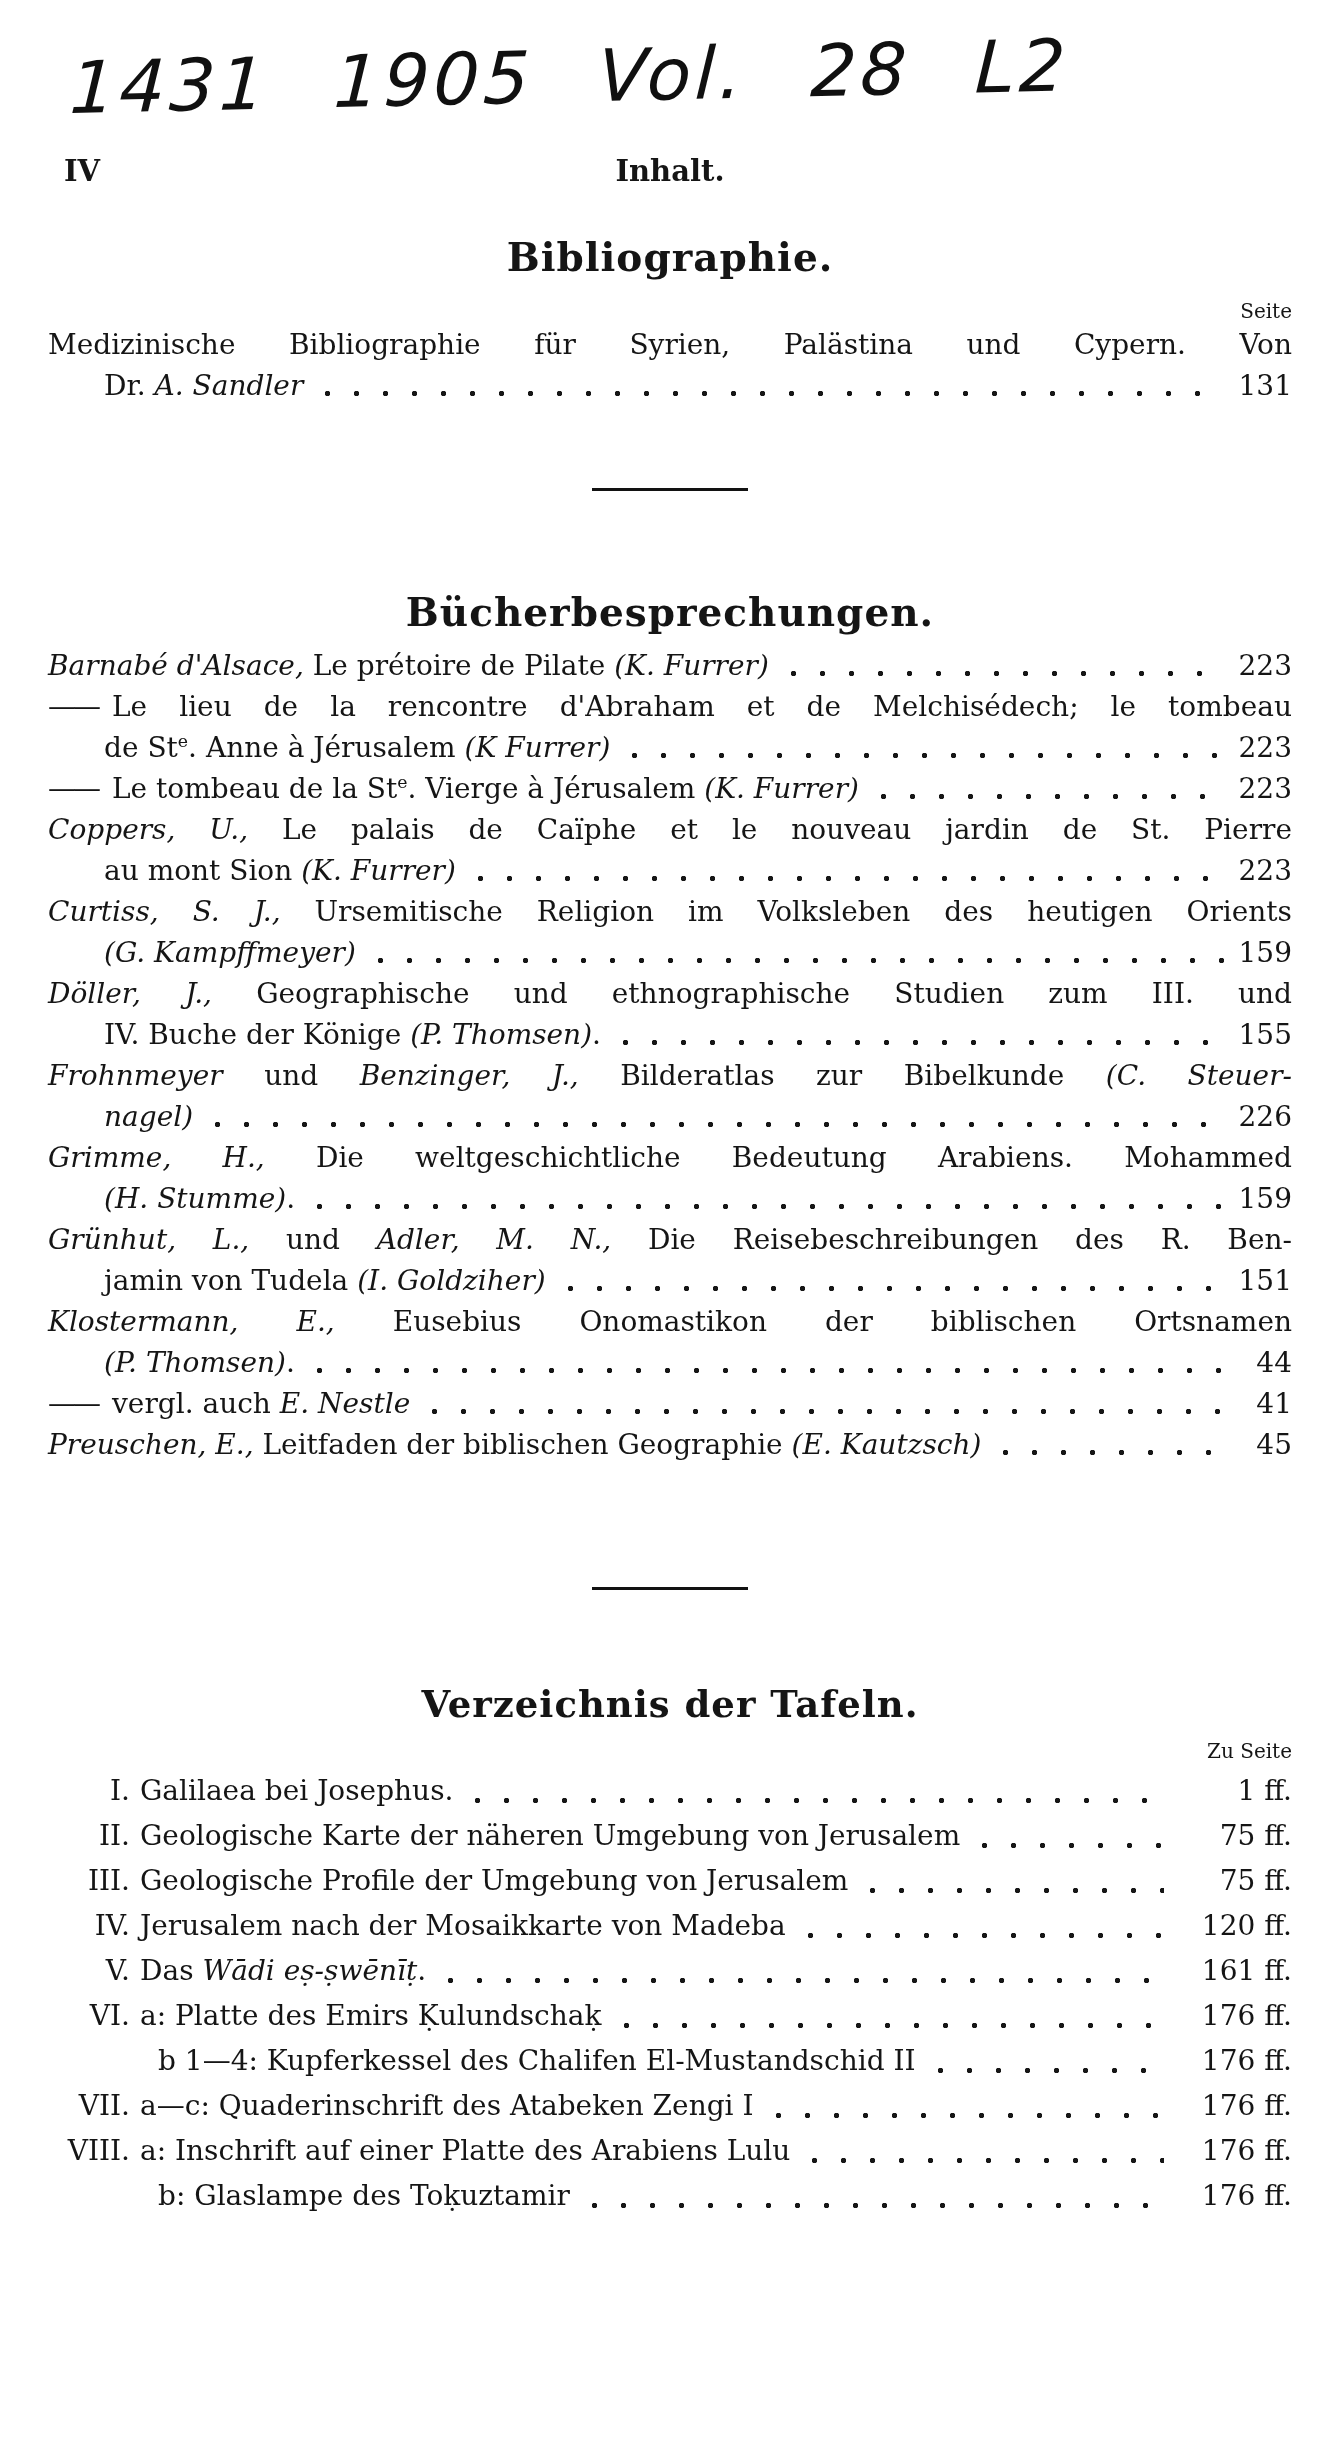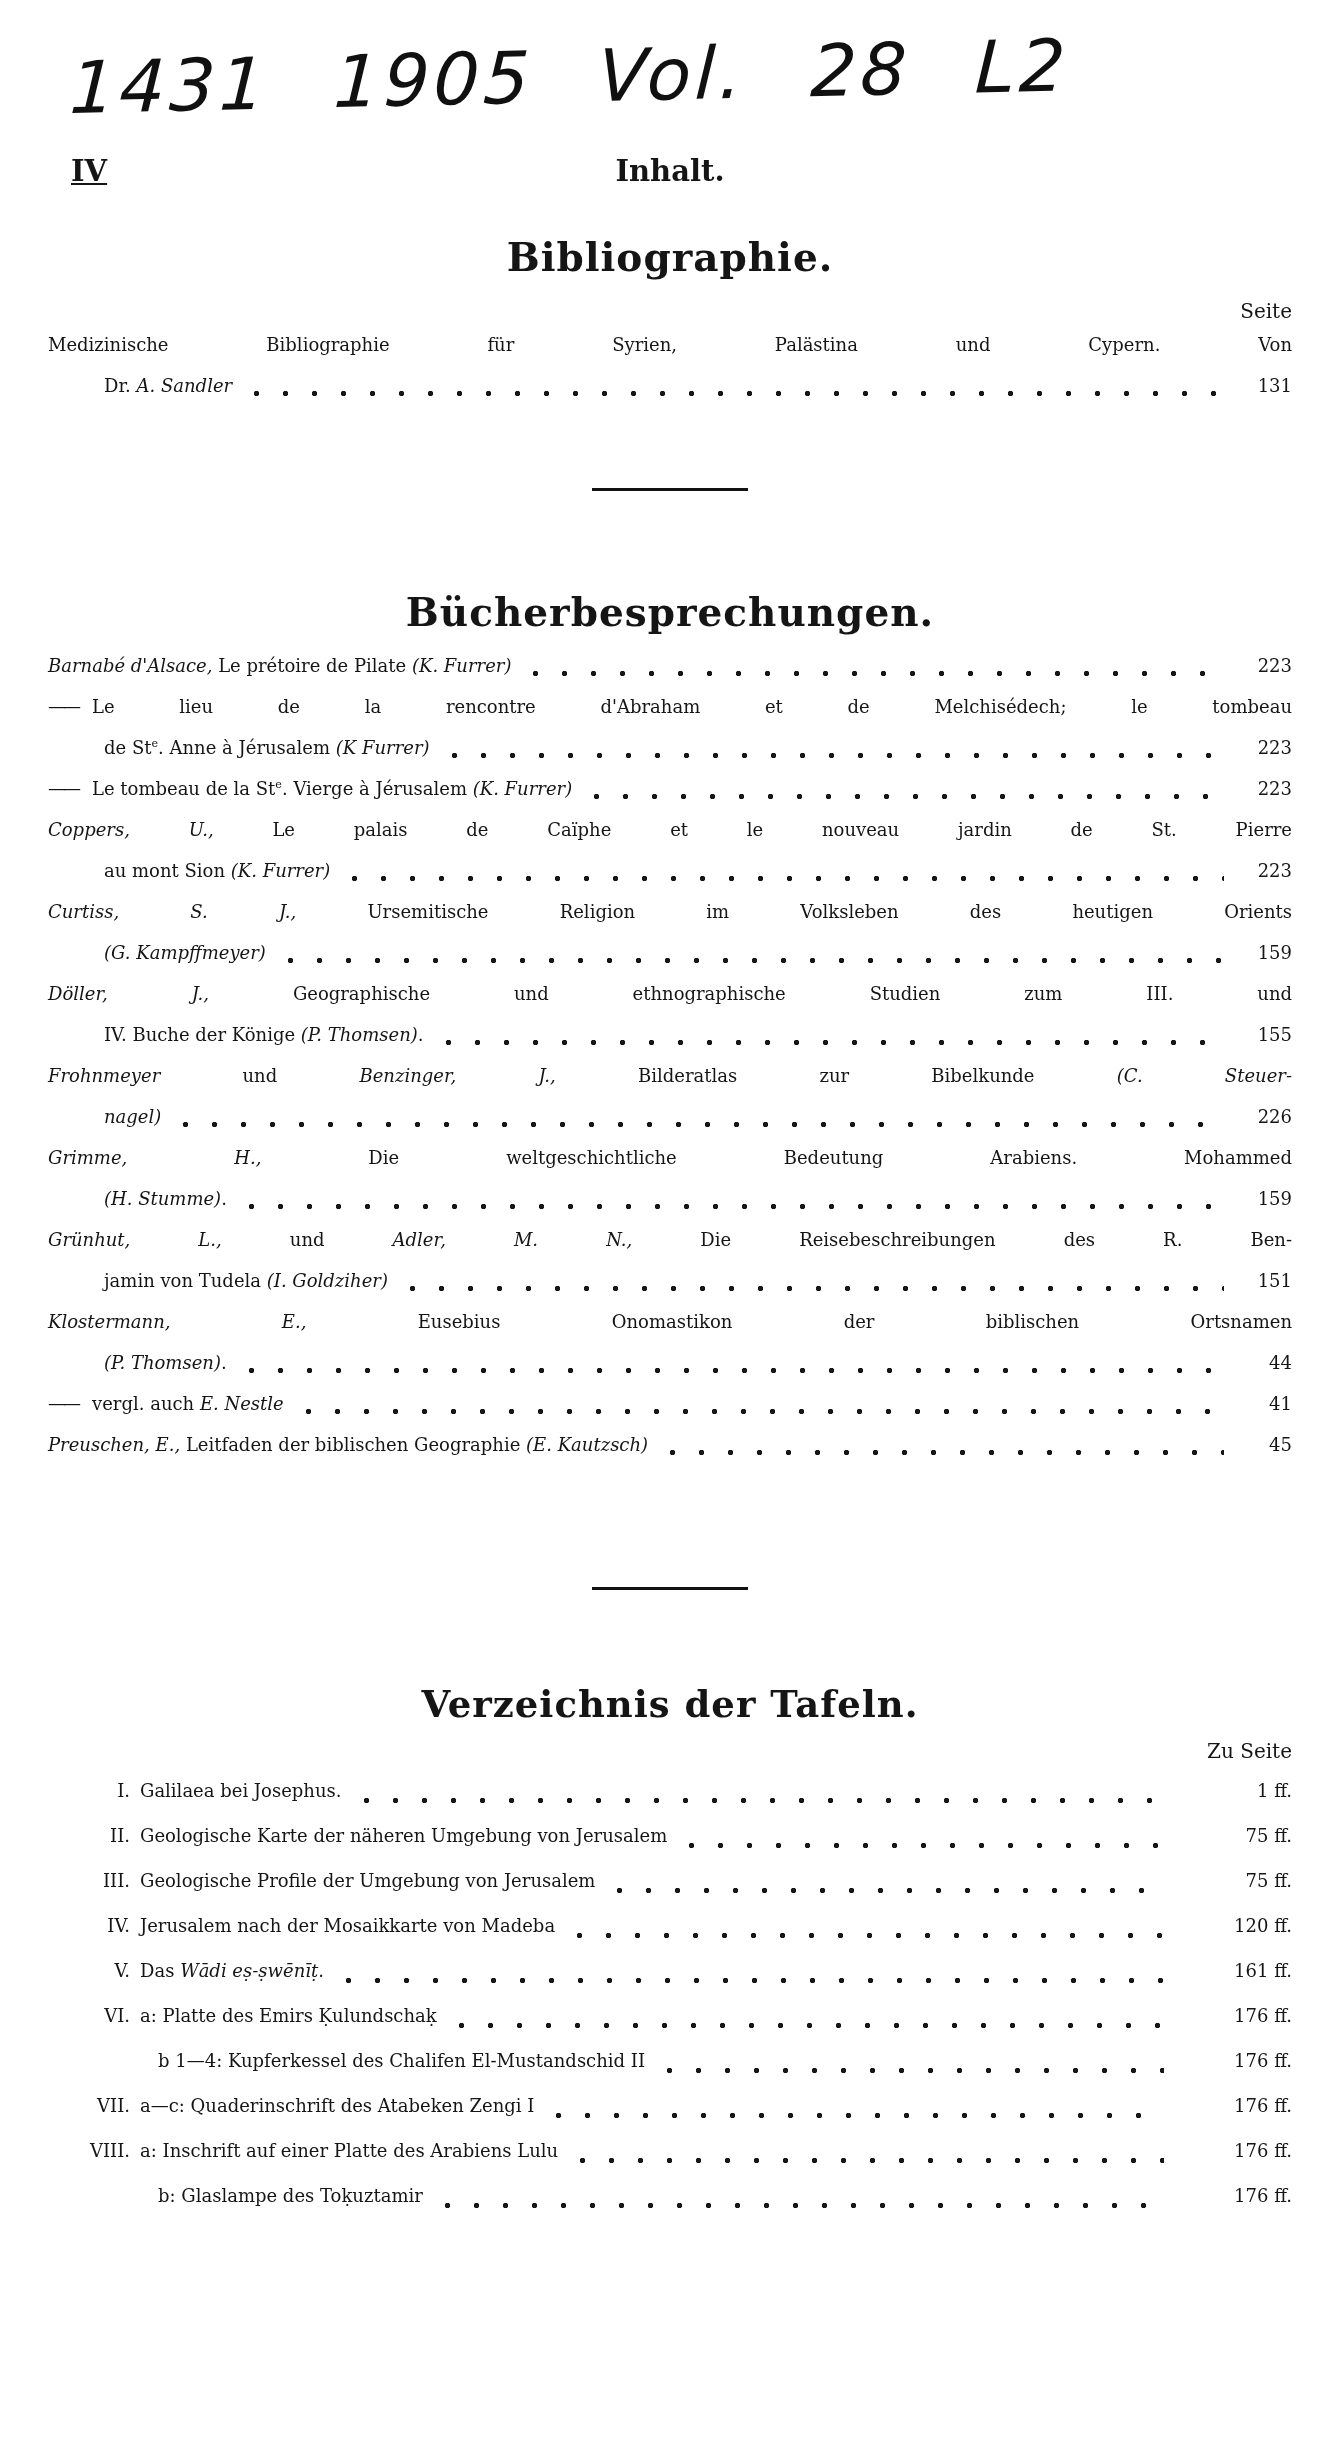--- a/index.html
+++ b/index.html
@@ -36,21 +36,21 @@
   }
 
   
   .header-row {
     position: relative;
     margin-top: 24px;
     height: 40px;
     font-weight: bold;
     font-size: 29px;
   }
-  .header-row .pageno { position: absolute; left: 23px; top: 0; text-decoration: underline; }
+  .header-row .pageno { position: absolute; left: 16px; top: 0; }
   .header-row .running { display: block; text-align: center; }
 
   .section-heading {
     text-align: center;
     font-weight: bold;
     font-size: 39px;
     letter-spacing: 1px;
     margin: 10px;
   }
   .h-biblio   { margin-top: 40px; }
@@ -68,21 +68,21 @@
   .rule {
     width: 156px;
     border: none;
     border-top: 3px solid #121212;
     margin: 0 auto;
   }
   .rule-1 { margin-top: 82px; }
   .rule-2 { margin-top: 122px; }
 
   
-  .toc { font-size: 18px; }
+  .toc { font-size: 28px; }
   .toc-biblio  { margin-top: 2px; }
   .toc-buecher { }
   .toc-tafeln  { margin-top: 6px; }
   .toc-buecher .row, .toc-biblio .row { line-height: 41px; }
   .toc-tafeln .row { line-height: 45px; }
 
   .row { display: flex; align-items: baseline; }
   .row .text { white-space: nowrap; }
   .row.full .text {
     flex: 1;

